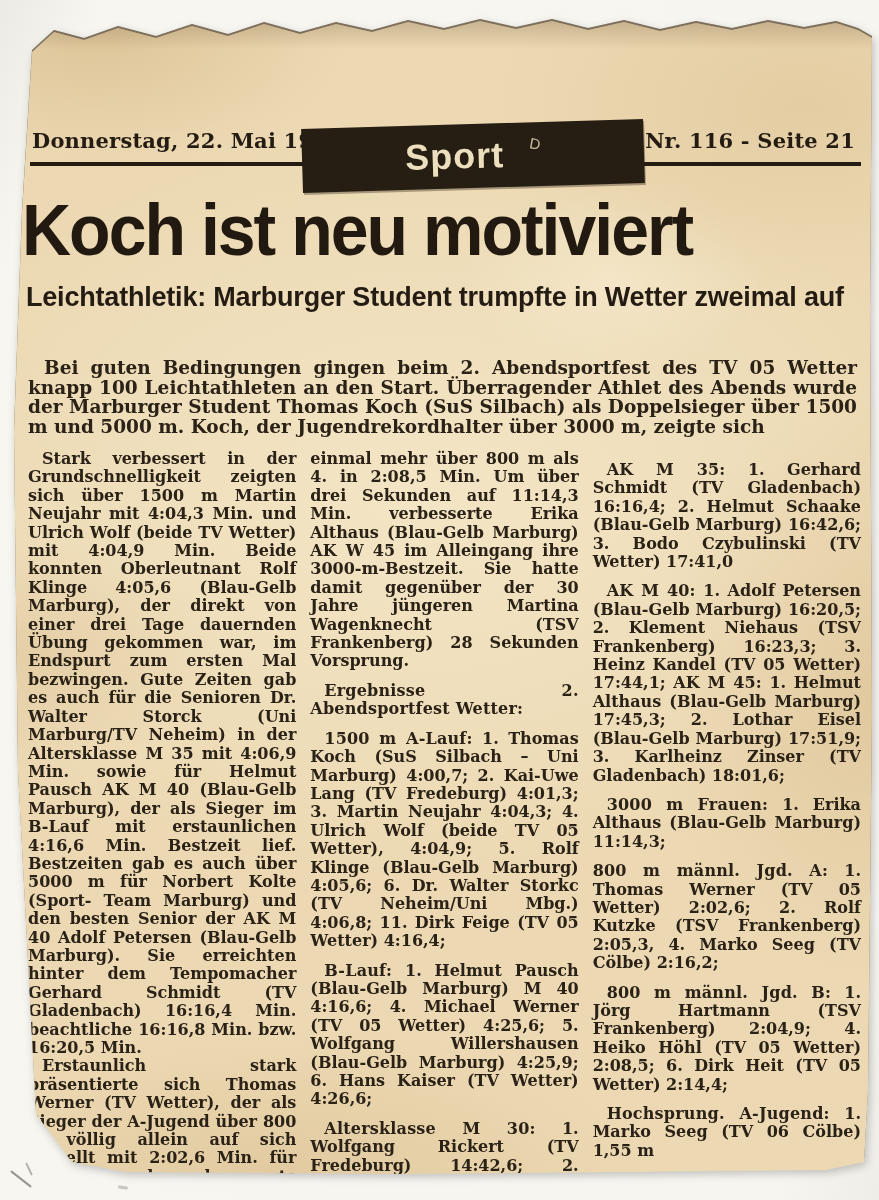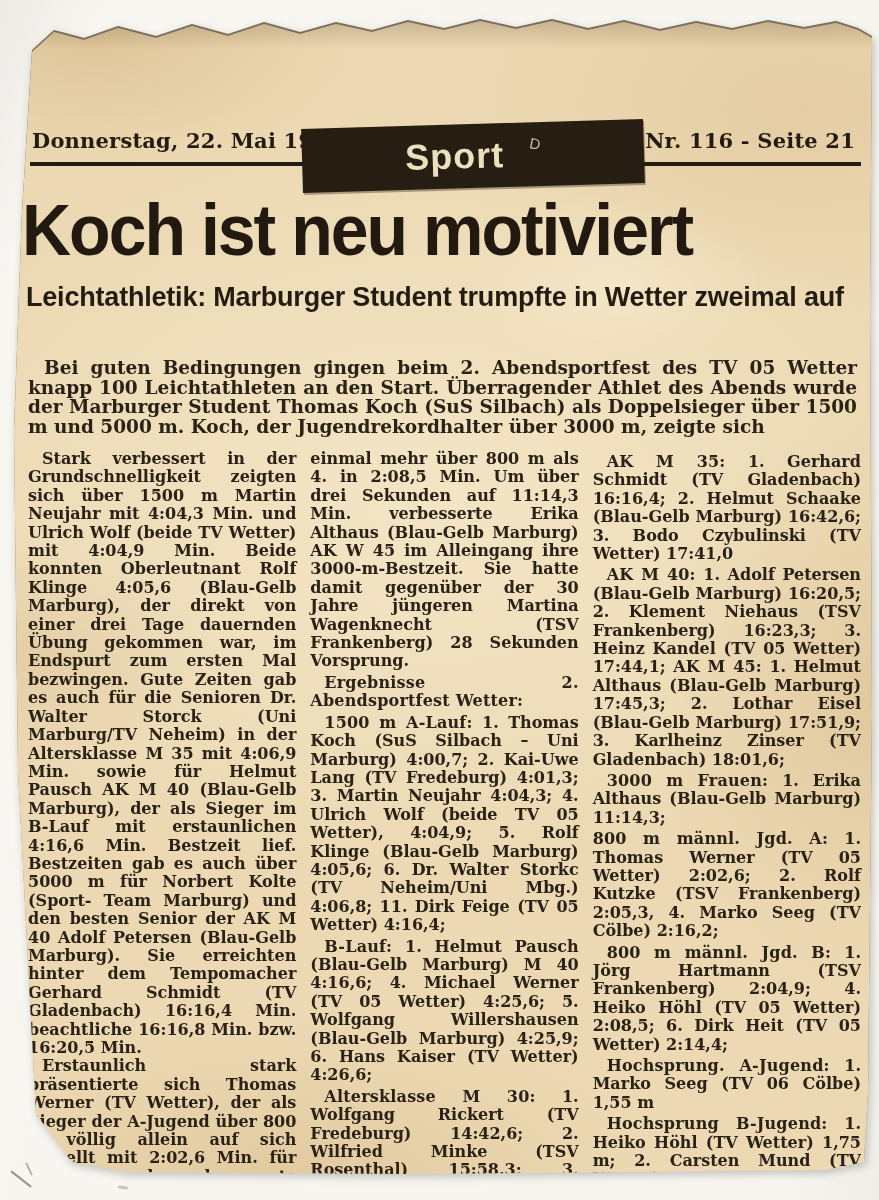--- a/index.html
+++ b/index.html
@@ -83,21 +83,21 @@
   .lead-col{flex:1 1 0;text-align:justify;}
   .lead-col.indent{text-indent:16px;}
   .body-columns{
     position:absolute;top:438px;left:22px;right:12px;
     display:flex;gap:14px;
     font-size:16px;line-height:18.4px;color:#2b2217;
   }
   .body-col{flex:1 1 0;}
   .para{margin:0;text-align:justify;font-weight:bold;}
   .para.indent{text-indent:14px;}
-  .para.space{margin-top:3px;}
+  .para.space{margin-top:11px;}
   .para b{letter-spacing:.2px;}
   .pencil-mark{position:absolute;background:#9a958b;border-radius:2px;}
   .pencil-1{left:8px;top:1178px;width:26px;height:2px;transform:rotate(38deg);}
   .pencil-2{left:22px;top:1168px;width:14px;height:2px;transform:rotate(65deg);opacity:.7;}
   .pencil-3{left:118px;top:1186px;width:10px;height:3px;transform:rotate(8deg);opacity:.5;}
 </style>
 </head>
 <body>
 
 <div class="paper-wrap">

